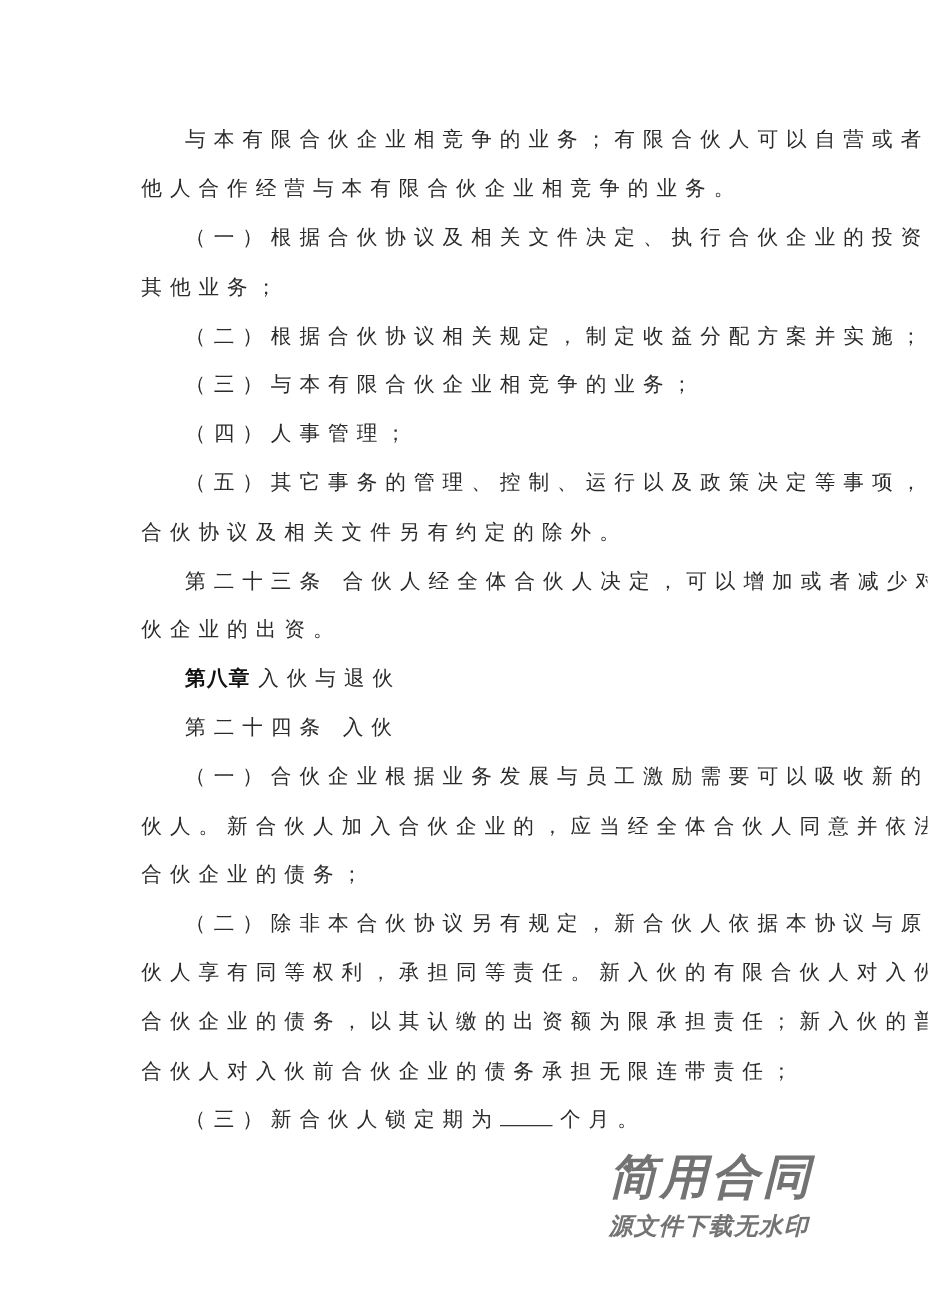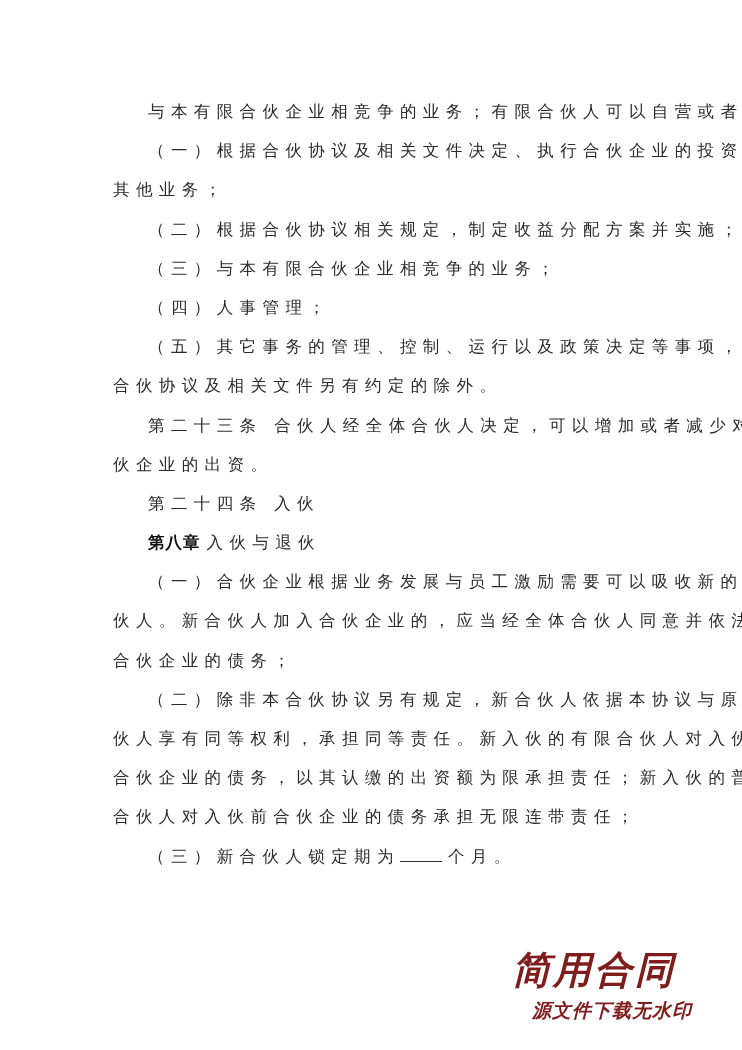--- a/index.html
+++ b/index.html
@@ -53,66 +53,65 @@
       display: inline-block;
       width: 42px;
       border-bottom: 1.3px solid #333;
       height: 14px;
       vertical-align: baseline;
       margin-right: 6px;
       letter-spacing: 0;
     }
     .watermark {
       position: absolute;
-      left: 512px;
+      left: 487px;
       top: 920px;
       width: 180px;
-      color: #7f1d1d;
+      color: #737373;
       font-family: "DejaVu Sans", "Liberation Sans", sans-serif;
       pointer-events: none;
-      margin-top: 29px;
     }
     .wm-title {
       font-size: 38px;
       font-weight: bold;
       font-style: italic;
       letter-spacing: 3px;
       line-height: 42px;
       white-space: nowrap;
     }
     .wm-sub {
       margin-top: 8px;
       font-size: 19px;
       font-weight: bold;
       font-style: italic;
       letter-spacing: 1px;
       line-height: 22px;
       white-space: nowrap;
-      text-align: right;
     }
   </style>
 </head>
 <body>
 
 <div class="page">
   <div class="content">
     <div class="line indent">与本有限合伙企业相竞争的业务；有限合伙人可以自营或者同</div>
+    <div class="line">他人合作经营与本有限合伙企业相竞争的业务。</div>
     <div class="line indent">（一）根据合伙协议及相关文件决定、执行合伙企业的投资及</div>
     <div class="line">其他业务；</div>
     <div class="line indent">（二）根据合伙协议相关规定，制定收益分配方案并实施；</div>
     <div class="line indent">（三）与本有限合伙企业相竞争的业务；</div>
     <div class="line indent">（四）人事管理；</div>
     <div class="line indent">（五）其它事务的管理、控制、运行以及政策决定等事项，但</div>
     <div class="line">合伙协议及相关文件另有约定的除外。</div>
     <div class="line indent">第二十三条 合伙人经全体合伙人决定，可以增加或者减少对合</div>
     <div class="line">伙企业的出资。</div>
-    <div class="line indent">第二十四条 入伙</div>
     <div class="line indent">
       <span class="bold">第八章</span><span class="gap"></span><span>入伙与退伙</span>
     </div>
+    <div class="line indent">第二十四条 入伙</div>
     <div class="line indent">（一）合伙企业根据业务发展与员工激励需要可以吸收新的合</div>
     <div class="line">伙人。新合伙人加入合伙企业的，应当经全体合伙人同意并依法订</div>
     <div class="line">合伙企业的债务；</div>
     <div class="line indent">（二）除非本合伙协议另有规定，新合伙人依据本协议与原合</div>
     <div class="line">伙人享有同等权利，承担同等责任。新入伙的有限合伙人对入伙前</div>
     <div class="line">合伙企业的债务，以其认缴的出资额为限承担责任；新入伙的普通</div>
     <div class="line">合伙人对入伙前合伙企业的债务承担无限连带责任；</div>
     <div class="line indent">
       <span>（三）新合伙人锁定期为</span><span class="blank"></span><span>个月。</span>
     </div>

